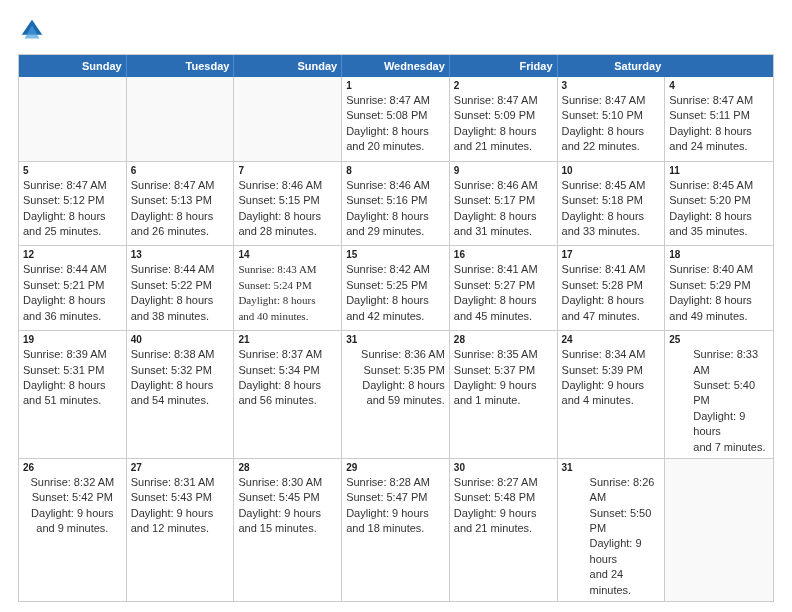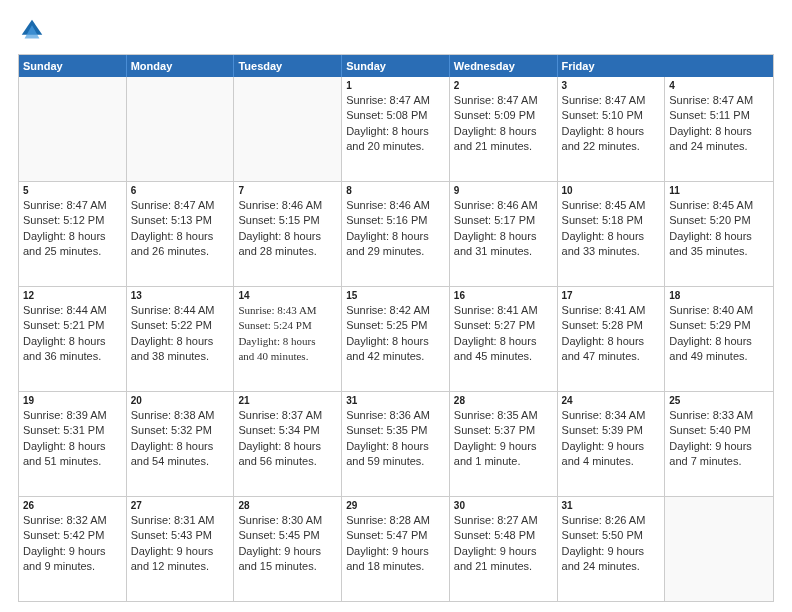--- a/index.html
+++ b/index.html
@@ -68,21 +68,21 @@
     .cal-header-row {
       display: grid;
       grid-template-columns: repeat(7, 1fr);
       background: #2a6db5;
     }
     .cal-header-cell {
       color: #fff;
       font-size: 11px;
       font-weight: bold;
       padding: 5px 4px;
-      text-align: left;
+      text-align: right;
       border-right: 1px solid #4a8dd5;
     }
     .cal-header-cell:last-child { border-right: none; }
     .cal-body {
       flex: 1;
       display: flex;
       flex-direction: column;
     }
     .cal-week {
       flex: 1;
@@ -132,25 +132,25 @@
     </div>
     <div class="title-block">
       <div class="cal-title"></div>
       <div class="cal-subtitle"></div>
     </div>
   </div>
 
   <div class="calendar">
     <div class="cal-header-row">
     <div class="cal-header-cell">Sunday</div>
-        <div class="cal-header-cell">Monday</div>
         <div class="cal-header-cell">Tuesday</div>
         <div class="cal-header-cell">Sunday</div>
         <div class="cal-header-cell">Wednesday</div>
         <div class="cal-header-cell">Friday</div>
+        <div class="cal-header-cell">Saturday</div>
       </div>
     <div class="cal-body">
     <div class="cal-week">
           <div class="cal-cell empty"></div>
           <div class="cal-cell empty"></div>
           <div class="cal-cell empty"></div>
           <div class="cal-cell">
             <span class="day-num">1</span>
             <div class="cell-info" style="white-space: pre-line;">Sunrise: 8:47 AM
 Sunset: 5:08 PM
@@ -283,66 +283,66 @@
         </div>
         <div class="cal-week">
           <div class="cal-cell">
             <span class="day-num">19</span>
             <div class="cell-info" style="white-space: pre-line;">Sunrise: 8:39 AM
 Sunset: 5:31 PM
 Daylight: 8 hours
 and 51 minutes.</div>
           </div>
           <div class="cal-cell">
-            <span class="day-num">20</span>
+            <span class="day-num">40</span>
             <div class="cell-info" style="white-space: pre-line;">Sunrise: 8:38 AM
 Sunset: 5:32 PM
 Daylight: 8 hours
 and 54 minutes.</div>
           </div>
           <div class="cal-cell">
             <span class="day-num">21</span>
             <div class="cell-info" style="white-space: pre-line;">Sunrise: 8:37 AM
 Sunset: 5:34 PM
 Daylight: 8 hours
 and 56 minutes.</div>
           </div>
           <div class="cal-cell">
             <span class="day-num">31</span>
-            <div class="cell-info" style="white-space: pre-line;">Sunrise: 8:36 AM
+            <div class="cell-info" style="white-space: pre-line; text-align: right;">Sunrise: 8:36 AM
 Sunset: 5:35 PM
 Daylight: 8 hours
 and 59 minutes.</div>
           </div>
           <div class="cal-cell">
             <span class="day-num">28</span>
             <div class="cell-info" style="white-space: pre-line;">Sunrise: 8:35 AM
 Sunset: 5:37 PM
 Daylight: 9 hours
 and 1 minute.</div>
           </div>
           <div class="cal-cell">
             <span class="day-num">24</span>
             <div class="cell-info" style="white-space: pre-line;">Sunrise: 8:34 AM
 Sunset: 5:39 PM
 Daylight: 9 hours
 and 4 minutes.</div>
           </div>
           <div class="cal-cell">
             <span class="day-num">25</span>
-            <div class="cell-info" style="white-space: pre-line;">Sunrise: 8:33 AM
+            <div class="cell-info" style="white-space: pre-line; margin-left: 24px;">Sunrise: 8:33 AM
 Sunset: 5:40 PM
 Daylight: 9 hours
 and 7 minutes.</div>
           </div>
         </div>
         <div class="cal-week">
           <div class="cal-cell">
             <span class="day-num">26</span>
-            <div class="cell-info" style="white-space: pre-line;">Sunrise: 8:32 AM
+            <div class="cell-info" style="white-space: pre-line; text-align: center;">Sunrise: 8:32 AM
 Sunset: 5:42 PM
 Daylight: 9 hours
 and 9 minutes.</div>
           </div>
           <div class="cal-cell">
             <span class="day-num">27</span>
             <div class="cell-info" style="white-space: pre-line;">Sunrise: 8:31 AM
 Sunset: 5:43 PM
 Daylight: 9 hours
 and 12 minutes.</div>
@@ -363,21 +363,21 @@
           </div>
           <div class="cal-cell">
             <span class="day-num">30</span>
             <div class="cell-info" style="white-space: pre-line;">Sunrise: 8:27 AM
 Sunset: 5:48 PM
 Daylight: 9 hours
 and 21 minutes.</div>
           </div>
           <div class="cal-cell">
             <span class="day-num">31</span>
-            <div class="cell-info" style="white-space: pre-line;">Sunrise: 8:26 AM
+            <div class="cell-info" style="white-space: pre-line; margin-left: 28px;">Sunrise: 8:26 AM
 Sunset: 5:50 PM
 Daylight: 9 hours
 and 24 minutes.</div>
           </div>
           <div class="cal-cell empty"></div>
         </div>
       </div>
   </div>
 </div>
 

